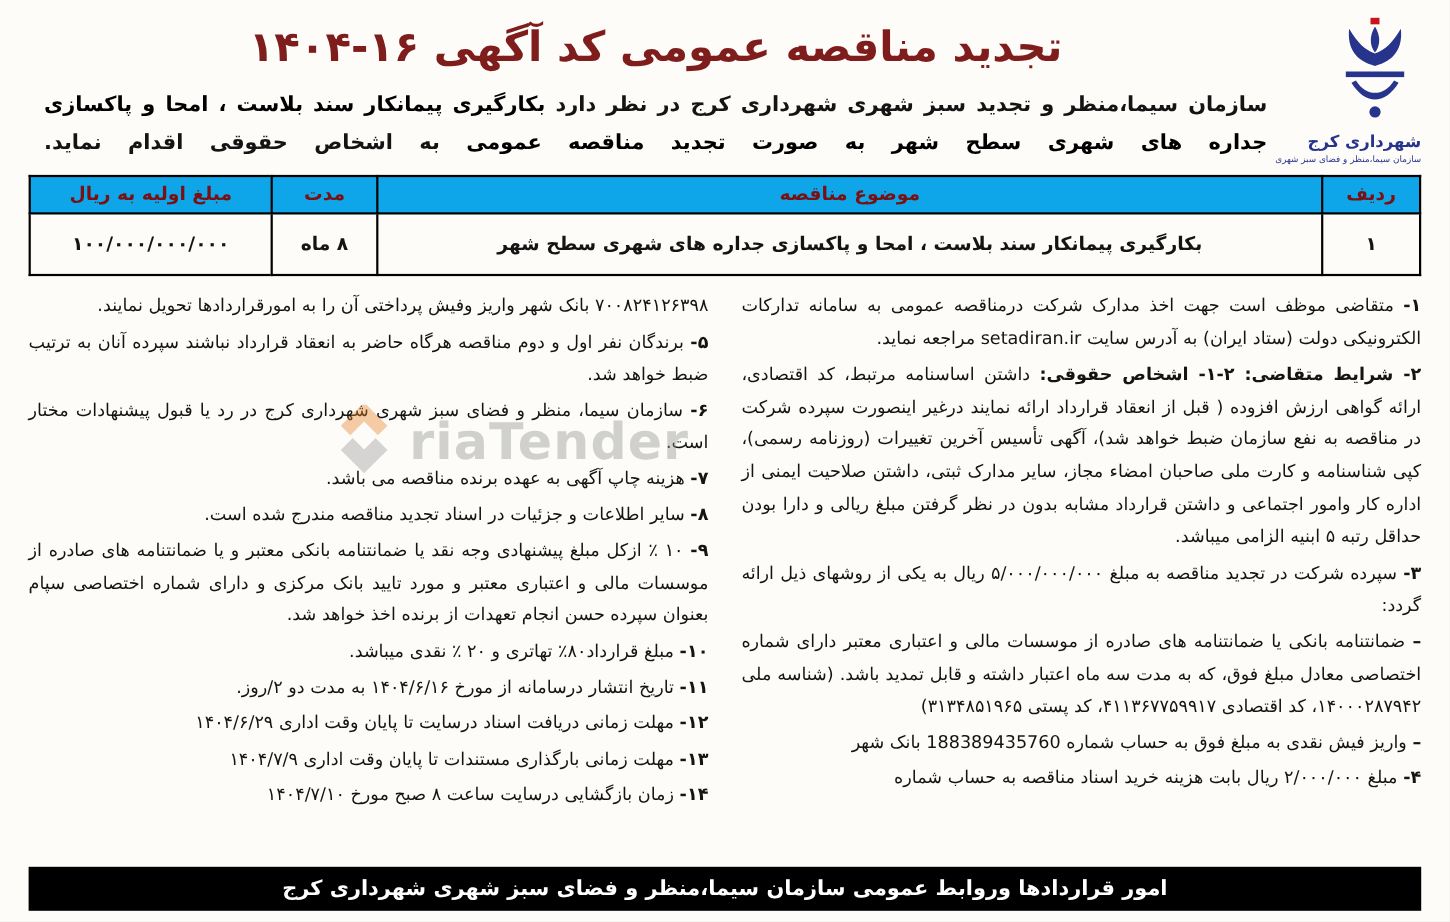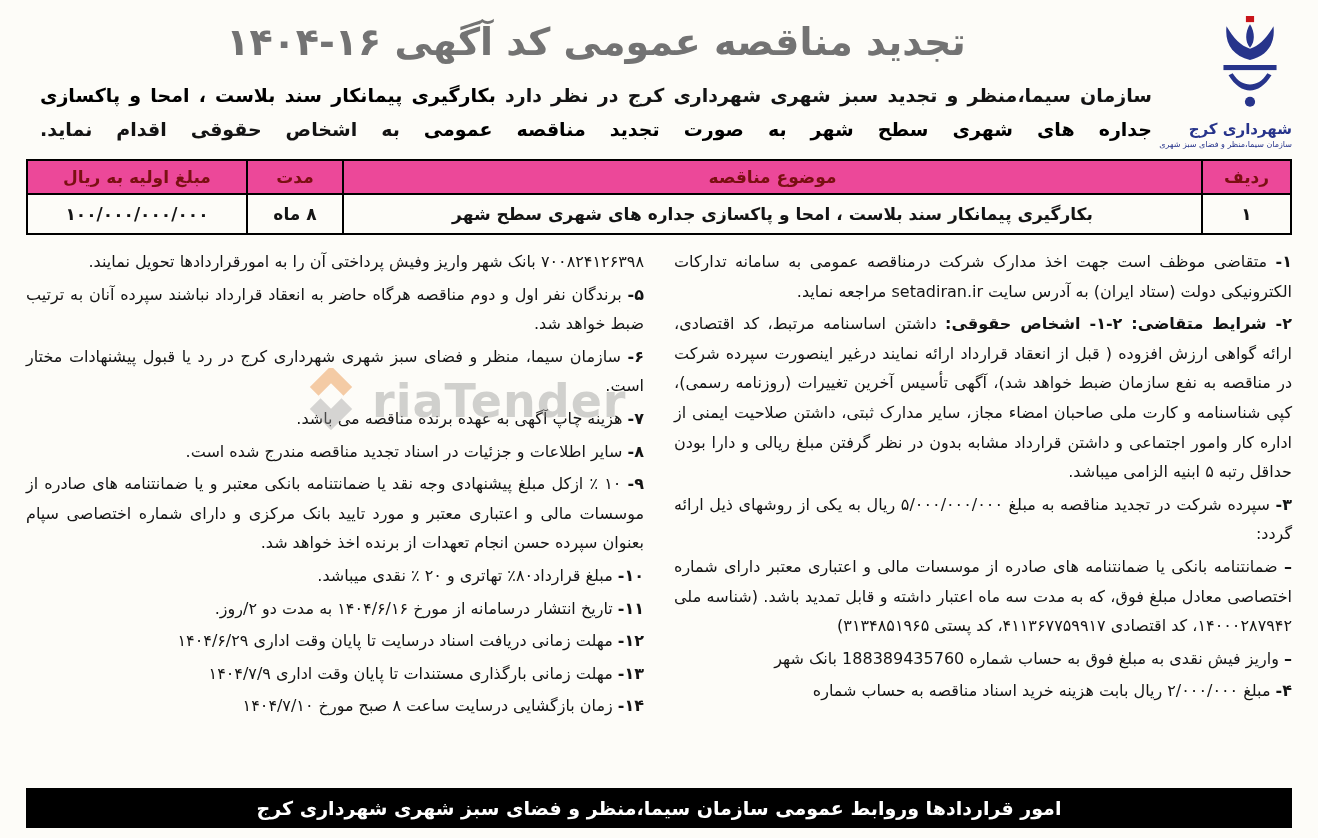--- a/index.html
+++ b/index.html
@@ -11,31 +11,31 @@
   }
   .inner { padding:12px 26px 0 26px; }
 
   
   .header { display:flex; align-items:flex-start; }
   .logo-block { width:140px; flex:0 0 140px; padding-top:4px; }
   .org-name { color:#27348b; font-weight:bold; font-size:15px; margin-top:2px; }
   .org-sub  { color:#27348b; font-size:8px; margin-top:2px; }
   .header-text { flex:1; min-width:0; padding-left:14px; }
   .ad-title {
-    color:#737373; font-weight:bold; font-size:38px; text-align:center;
+    color:#7f1d1d; font-weight:bold; font-size:38px; text-align:center;
     margin:8px 0 12px 0; line-height:1.2;
   }
   .intro { font-size:19px; font-weight:bold; line-height:1.8; text-align:justify; text-align-last:justify; word-spacing:2px; }
   .intro .xbold { font-weight:bold; color:#000; }
 
   
   table.tender { width:100%; border-collapse:collapse; margin-top:10px; table-layout:fixed; }
   table.tender th, table.tender td { border:2.5px solid #000; padding:4px 10px; }
-  table.tender th { font-size:17px; font-weight:bold; color:#7a1012; text-align:center; height:34px; background:#ec4899; }
-  table.tender td { font-size:17px; font-weight:bold; height:40px; text-align:center; }
+  table.tender th { font-size:17px; font-weight:bold; color:#7a1012; text-align:center; height:34px; background:#0ea5e9; }
+  table.tender td { font-size:17px; font-weight:bold; height:56px; text-align:center; }
   td.subject { text-align:right; padding-right:14px; }
   .w-row { width:89px; } .w-dur { width:96px; } .w-amt { width:220px; }
 
   
   .columns { display:flex; gap:30px; margin-top:12px; }
   .col { flex:1; min-width:0; font-size:16px; line-height:1.85; text-align:justify; }
   .item { margin-bottom:3px; }
   .item .lbl { font-weight:bold; white-space:nowrap; }
 
   

